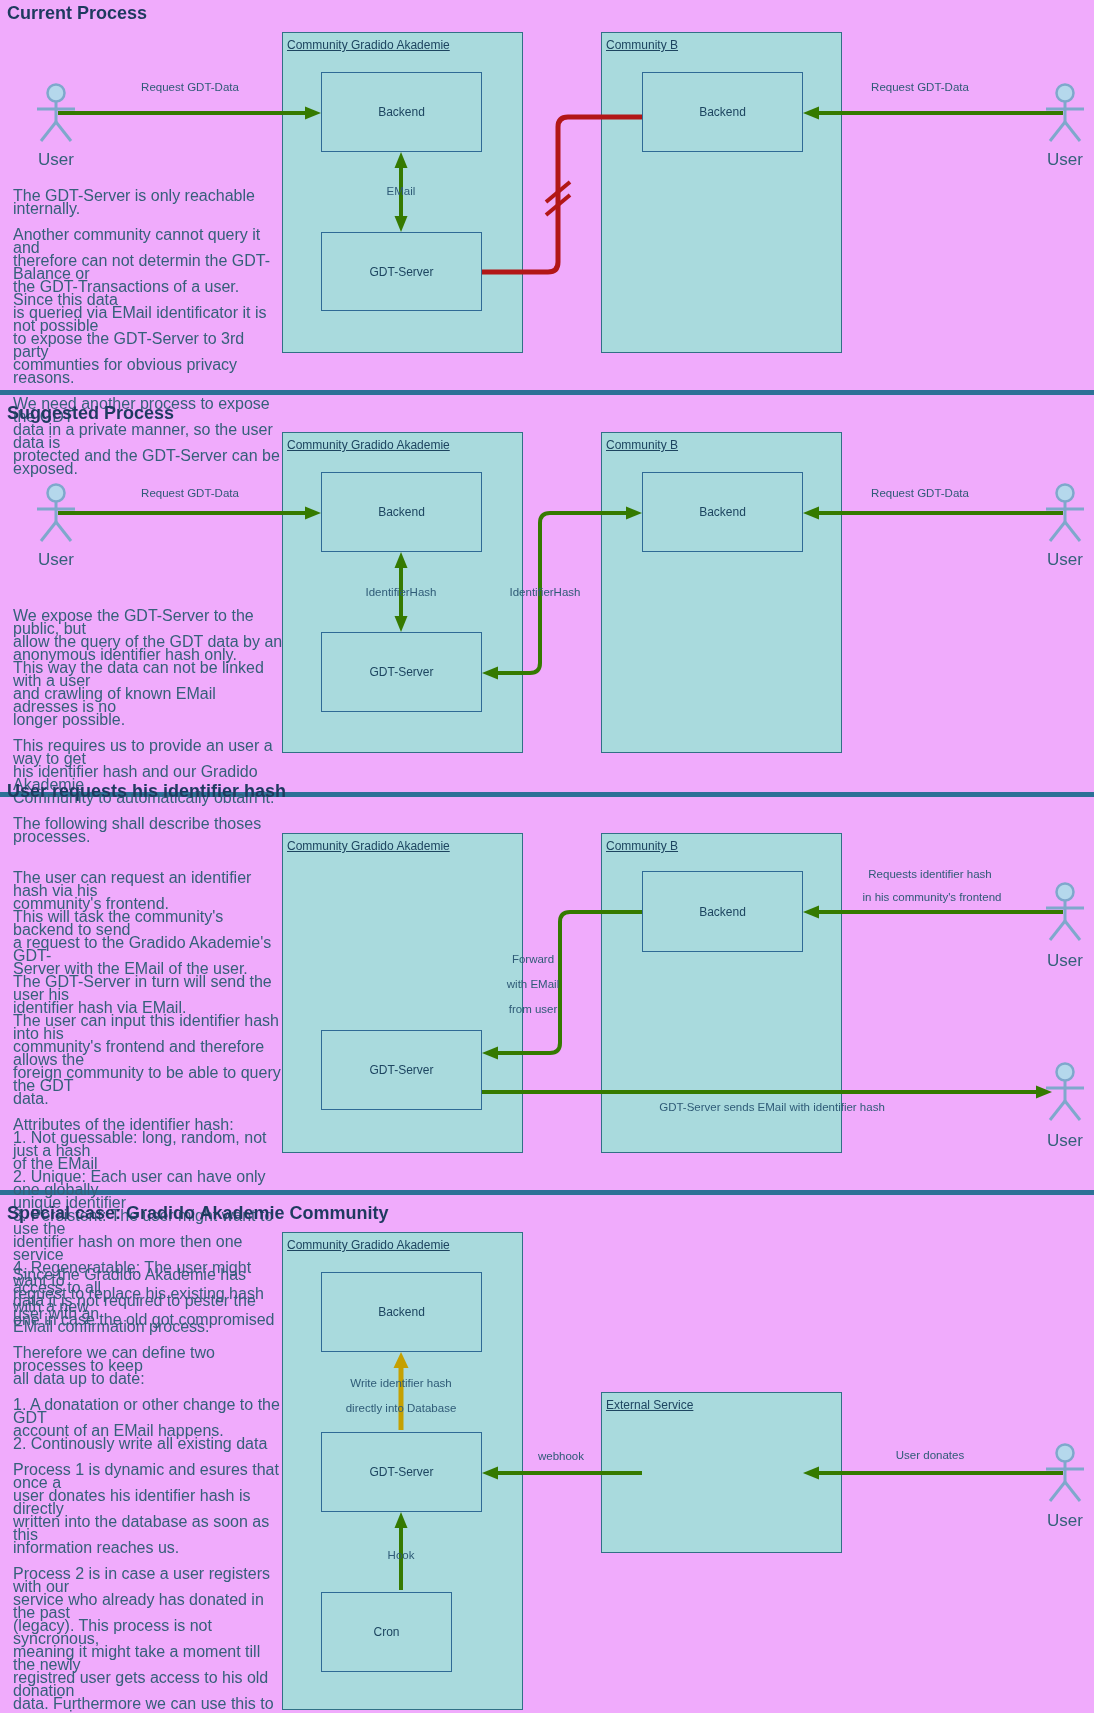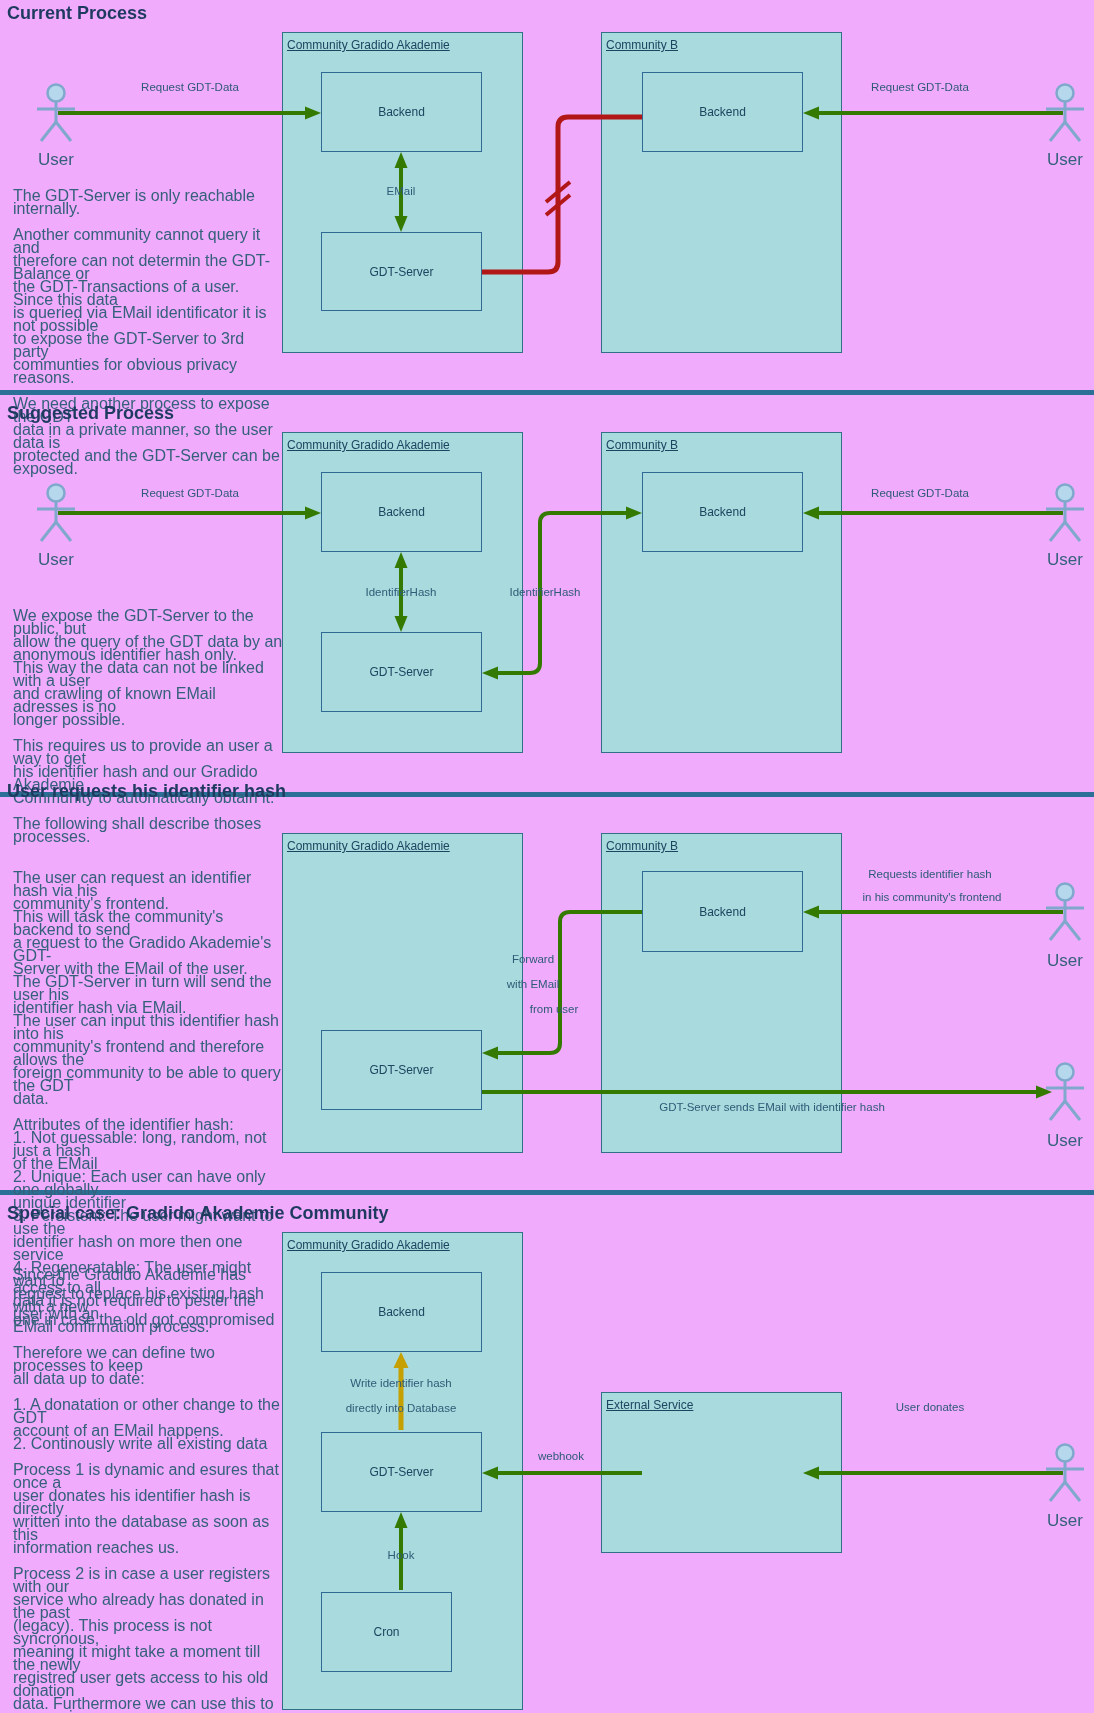--- a/index.html
+++ b/index.html
@@ -200,21 +200,21 @@
       <span>GDT-Server</span>
     </div>
   <div class="node" style="left:642px;top:871px;width:161px;height:81px;">
       <span>Backend</span>
     </div>
 
   <div class="albl" style="left:930px;top:868px;">Requests identifier hash</div>
   <div class="albl" style="left:932px;top:891px;">in his community's frontend</div>
   <div class="albl" style="left:533px;top:953px;">Forward</div>
   <div class="albl" style="left:533px;top:978px;">with EMail</div>
-  <div class="albl" style="left:554px;top:1003px;">from user</div>
+  <div class="albl" style="left:533px;top:1003px;">from user</div>
   <div class="albl" style="left:772px;top:1101px;">GDT-Server sends EMail with identifier hash</div>
 
   <div class="actor" style="left:1042px;top:881px;">
     <svg width="46" height="64" viewBox="0 0 46 64">
       <circle cx="23" cy="11" r="8.5" fill="#b5d8ec" stroke="#7fa8cc" stroke-width="2.5"></circle>
       <line x1="23" y1="19.5" x2="23" y2="40" stroke="#7fa8cc" stroke-width="3"></line>
       <line x1="4" y1="27" x2="42" y2="27" stroke="#7fa8cc" stroke-width="3"></line>
       <line x1="23" y1="40" x2="8" y2="59" stroke="#7fa8cc" stroke-width="3"></line>
       <line x1="23" y1="40" x2="38" y2="59" stroke="#7fa8cc" stroke-width="3"></line>
     </svg>
@@ -271,21 +271,21 @@
   <div class="node" style="left:321px;top:1432px;width:161px;height:80px;">
       <span>GDT-Server</span>
     </div>
   <div class="node" style="left:321px;top:1592px;width:131px;height:80px;">
       <span>Cron</span>
     </div>
 
   <div class="albl" style="left:401px;top:1377px;">Write identifier hash</div>
   <div class="albl" style="left:401px;top:1402px;">directly into Database</div>
   <div class="albl" style="left:561px;top:1450px;">webhook</div>
-  <div class="albl" style="left:930px;top:1401px;text-align:right;">User donates</div>
+  <div class="albl" style="left:930px;top:1449px;text-align:right;">User donates</div>
   <div class="albl" style="left:401px;top:1549px;">Hook</div>
 
   <div class="actor" style="left:1042px;top:1442px;">
     <svg width="46" height="64" viewBox="0 0 46 64">
       <circle cx="23" cy="11" r="8.5" fill="#b5d8ec" stroke="#7fa8cc" stroke-width="2.5"></circle>
       <line x1="23" y1="19.5" x2="23" y2="40" stroke="#7fa8cc" stroke-width="3"></line>
       <line x1="4" y1="27" x2="42" y2="27" stroke="#7fa8cc" stroke-width="3"></line>
       <line x1="23" y1="40" x2="8" y2="59" stroke="#7fa8cc" stroke-width="3"></line>
       <line x1="23" y1="40" x2="38" y2="59" stroke="#7fa8cc" stroke-width="3"></line>
     </svg>

